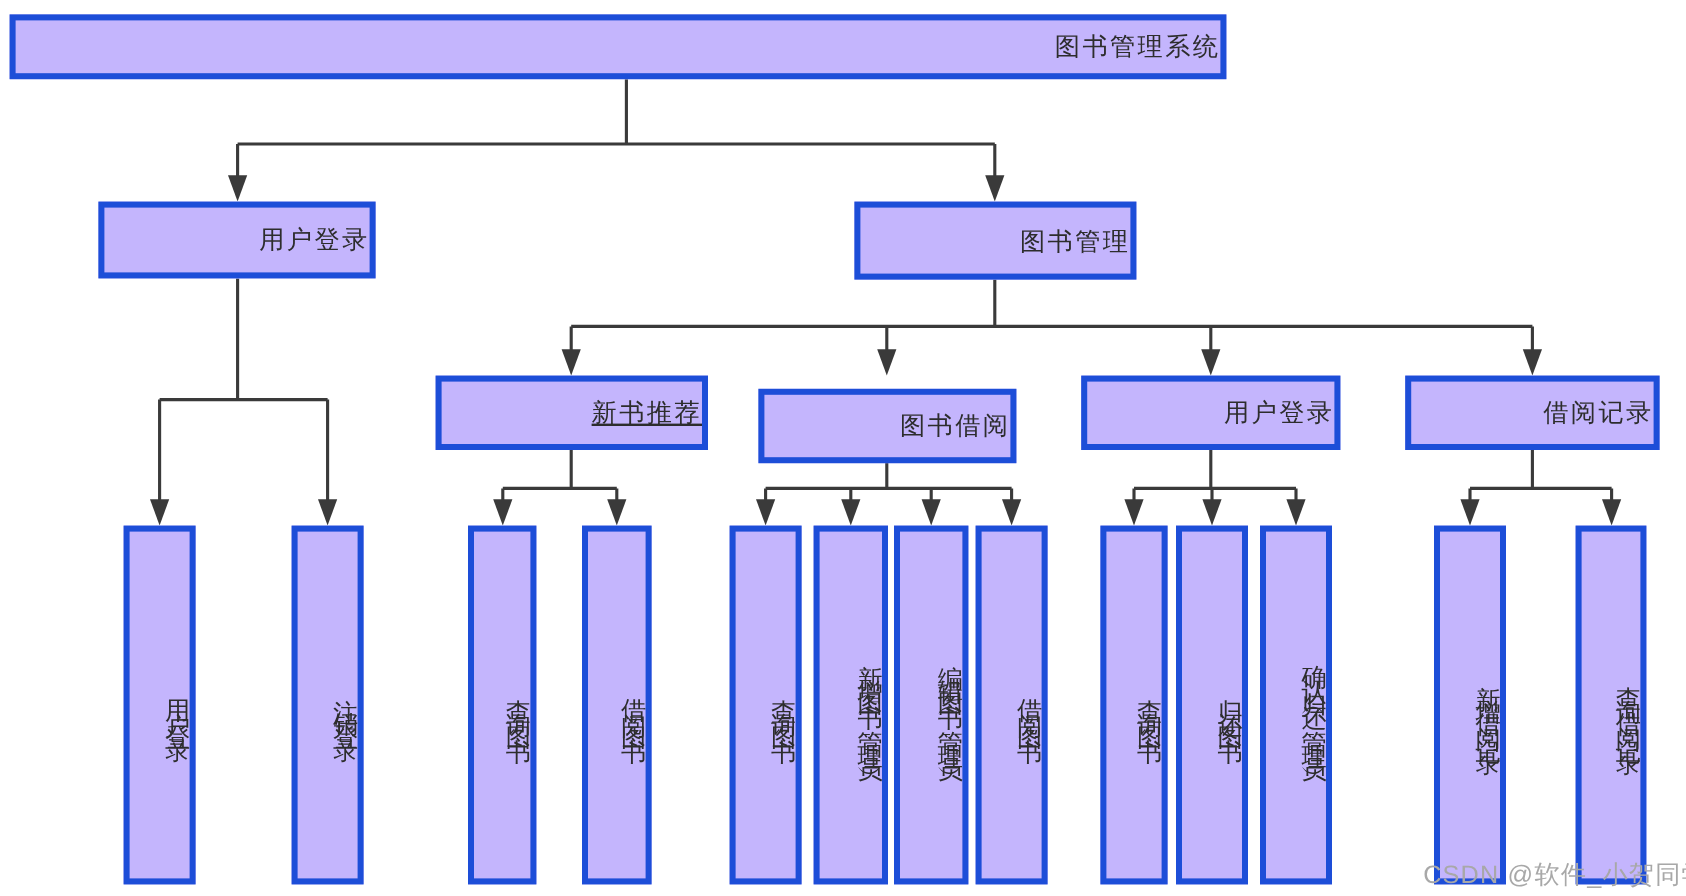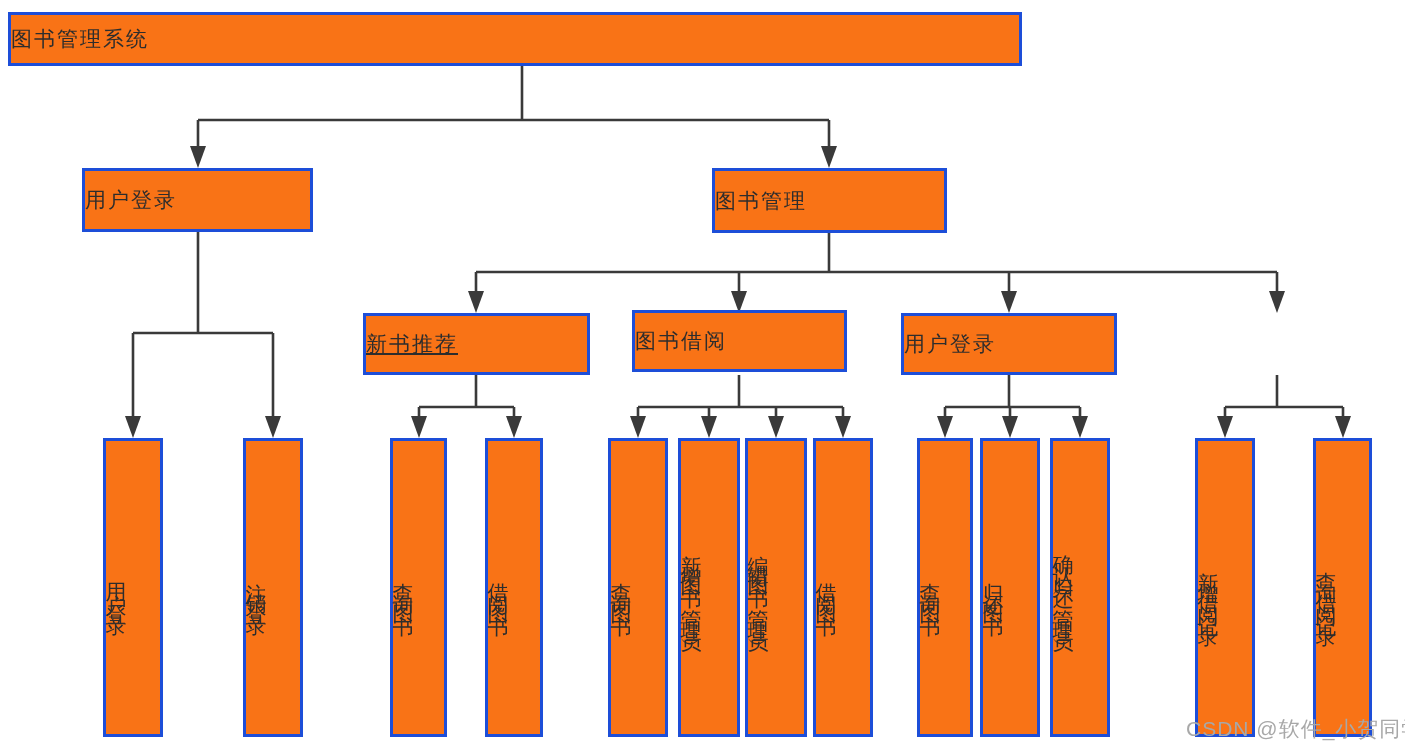--- a/index.html
+++ b/index.html
@@ -7,23 +7,23 @@
     position:relative;
     width:1405px;height:747px;
     background:#ffffff;
     font-family:"Liberation Sans","DejaVu Sans",sans-serif;
     overflow:hidden;
   }
   svg.connectors{position:absolute;left:0;top:0;z-index:1;}
   .node{
     position:absolute;
     box-sizing:border-box;
-    border:3px solid #1d4ed8;
-    background:#f97316;
-    display:flex;align-items:center;justify-content:flex-start;
+    border:5px solid #1d4ed8;
+    background:#c4b5fd;
+    display:flex;align-items:center;justify-content:flex-end;
     z-index:2;
     color:#2d2d2d;
   }
   .hbox .label{
     font-size:21px;
     letter-spacing:2px;
     white-space:nowrap;
     color:#2d2d2d;
   }
   .vbox .label{
@@ -32,21 +32,21 @@
     font-size:21px;
     letter-spacing:11px;
     line-height:1;
     color:#2d2d2d;
   }
   
   #n-root{left:8px;top:12px;width:1014px;height:54px;}
   #n-userlogin{left:82px;top:168px;width:231px;height:64px;}
   #n-bookmgmt{left:712px;top:168px;width:235px;height:65px;}
   #n-newbook{left:363px;top:313px;width:227px;height:62px;text-decoration:underline;}
-  #n-borrow{left:632px;top:310px;width:215px;height:62px;}
+  #n-borrow{left:632px;top:324px;width:215px;height:62px;}
   #n-current{left:901px;top:313px;width:216px;height:62px;}
   #n-records{left:1171px;top:313px;width:212px;height:62px;}
   
   .vbox{top:438px;height:299px;}
   #l-a1{left:103px;width:60px;}
   #l-a2{left:243px;width:60px;}
   #l-b1{left:390px;width:57px;}
   #l-b2{left:485px;width:58px;}
   #l-c1{left:608px;width:60px;}
   #l-c2{left:678px;width:62px;}
@@ -125,20 +125,23 @@
 
   <div class="node hbox" id="n-newbook">
     <span class="label">新书推荐</span>
   </div>
   <div class="node hbox" id="n-borrow">
     <span class="label">图书借阅</span>
   </div>
   <div class="node hbox" id="n-current">
     <span class="label">用户登录</span>
   </div>
+  <div class="node hbox" id="n-records">
+    <span class="label">借阅记录</span>
+  </div>
 
   <div class="node vbox" id="l-a1">
     <span class="label">用户登录</span>
   </div>
   <div class="node vbox" id="l-a2">
     <span class="label">注销登录</span>
   </div>
 
   <div class="node vbox" id="l-b1">
     <span class="label">查询图书</span>

